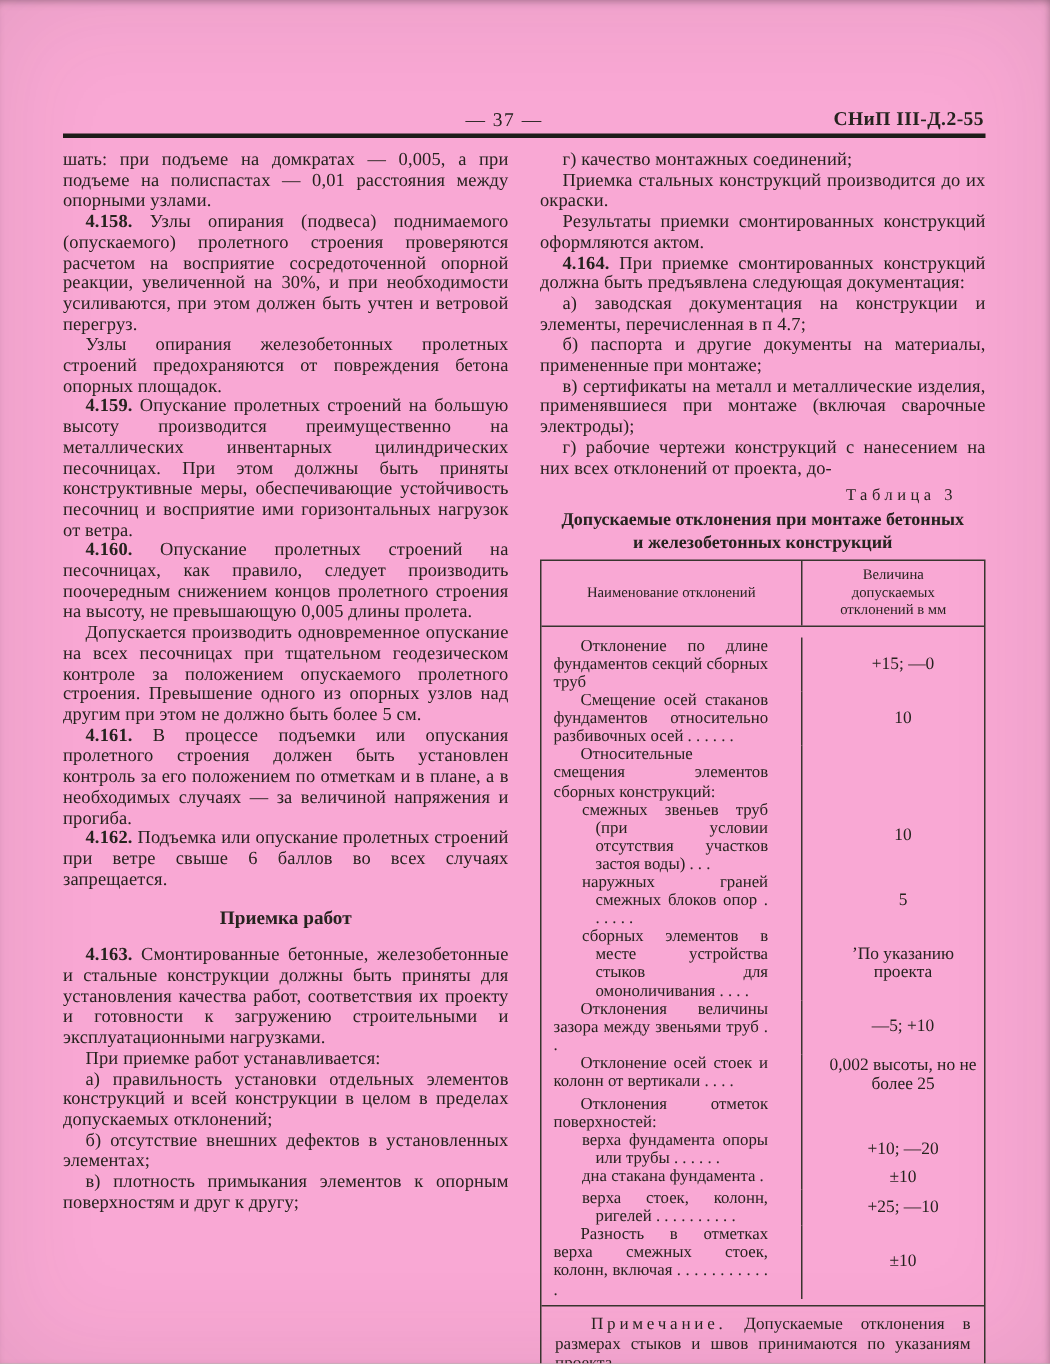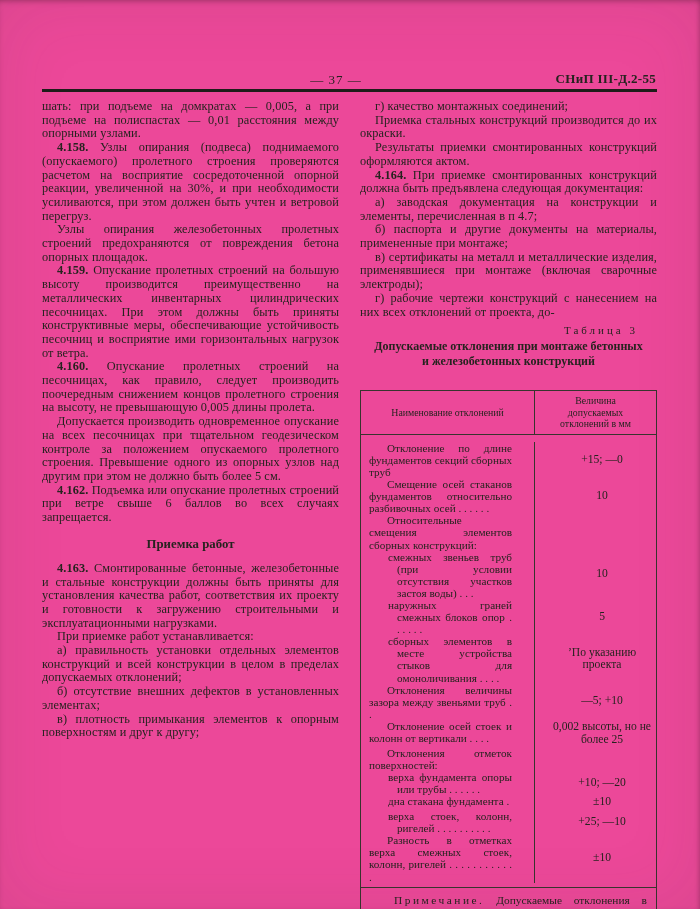--- a/index.html
+++ b/index.html
@@ -1,21 +1,21 @@
 <!DOCTYPE html>
 <html lang="ru"><head>
 <meta charset="utf-8">
 <style>
   * { box-sizing: border-box; margin: 0; padding: 0; }
   html, body { background: #b9b7b3; }
   .page {
     position: relative;
     width: 700px; height: 909px;
     margin: 0;
-    background: #ec4899;
+    background: #f9a8d4;
     color: #26231f;
     font-family: "Liberation Serif", "DejaVu Serif", serif;
     overflow: hidden;
     box-shadow: inset 0 0 70px rgba(60,55,45,0.10), inset 0 4px 6px -3px rgba(0,0,0,0.28), inset -3px 0 5px -2px rgba(0,0,0,0.18);
   }
   .page-header {
     position: relative;
     padding: 72px 44px 0 42px;
     height: 89px;
     font-size: 13px;
@@ -61,21 +61,21 @@
     font-size: 11px;
     letter-spacing: 3px;
     margin: 5px 19px 3px 0;
   }
   .table-title {
     font-weight: bold;
     text-align: center;
     font-size: 12px;
     line-height: 14.5px;
     max-width: 278px;
-    margin: 0 auto 22px auto;
+    margin: 0 auto 5px auto;
   }
   .table-wrap { position: relative; }
   .acc-table {
     border: 1.6px solid #38342e;
     background: transparent;
   }
   .thead {
     display: flex;
     border-bottom: 1px solid #38342e;
     min-height: 35px;
@@ -141,20 +141,21 @@
 
   <div class="columns">
 
     <div class="column">
         <p class="para noindent">шать: при подъеме на домкратах — 0,005, а при подъеме на полиспастах — 0,01 расстояния между опорными узлами.</p>
         <p class="para"><span class="num">4.158. </span>Узлы опирания (подвеса) поднимаемого (опускаемого) пролетного строения проверяются расчетом на восприятие сосредоточенной опорной реакции, увеличенной на 30%, и при необходимости усиливаются, при этом должен быть учтен и ветровой перегруз.</p>
         <p class="para">Узлы опирания железобетонных пролетных строений предохраняются от повреждения бетона опорных площадок.</p>
         <p class="para"><span class="num">4.159. </span>Опускание пролетных строений на большую высоту производится преимущественно на металлических инвентарных цилиндрических песочницах. При этом должны быть приняты конструктивные меры, обеспечивающие устойчивость песочниц и восприятие ими горизонтальных нагрузок от ветра.</p>
         <p class="para"><span class="num">4.160. </span>Опускание пролетных строений на песочницах, как правило, следует производить поочередным снижением концов пролетного строения на высоту, не превышающую 0,005 длины пролета.</p>
         <p class="para">Допускается производить одновременное опускание на всех песочницах при тщательном геодезическом контроле за положением опускаемого пролетного строения. Превышение одного из опорных узлов над другим при этом не должно быть более 5 см.</p>
+        <p class="para"><span class="num">4.161. </span>В процессе подъемки или опускания пролетного строения должен быть установлен контроль за его положением по отметкам и в плане, а в необходимых случаях — за величиной напряжения и прогиба.</p>
         <p class="para"><span class="num">4.162. </span>Подъемка или опускание пролетных строений при ветре свыше 6 баллов во всех случаях запрещается.</p>
         <div class="col-heading">Приемка работ</div>
         <p class="para"><span class="num">4.163. </span>Смонтированные бетонные, железобетонные и стальные конструкции должны быть приняты для установления качества работ, соответствия их проекту и готовности к загружению строительными и эксплуатационными нагрузками.</p>
         <p class="para">При приемке работ устанавливается:</p>
         <p class="para">а) правильность установки отдельных элементов конструкций и всей конструкции в целом в пределах допускаемых отклонений;</p>
         <p class="para">б) отсутствие внешних дефектов в установленных элементах;</p>
         <p class="para">в) плотность примыкания элементов к опорным поверхностям и друг к другу;</p>
       </div>
 
     <div class="column">
@@ -221,21 +222,21 @@
               </div>
               <div class="trow">
                 <div class="tlabel ind2">дна стакана фундамента .</div>
                 <div class="tvalue">±10</div>
               </div>
               <div class="trow">
                 <div class="tlabel ind2">верха стоек, колонн, ригелей . . . . . . . . . .</div>
                 <div class="tvalue">+25; —10</div>
               </div>
               <div class="trow">
-                <div class="tlabel ind1">Разность в отметках верха смежных стоек, колонн, ригелей . . . . . . . . . . . .</div>
+                <div class="tlabel ind1">Разность в отметках верха смежных стоек, колонн, включая . . . . . . . . . . . .</div>
                 <div class="tvalue">±10</div>
               </div>
             </div>
           <div class="tnote">
             <span class="note-label">Примечание.</span>
             <span>Допускаемые отклонения в размерах стыков и швов принимаются по указаниям проекта.</span>
           </div>
         </div>
         <span class="plus-mark">+</span>
       </div>

